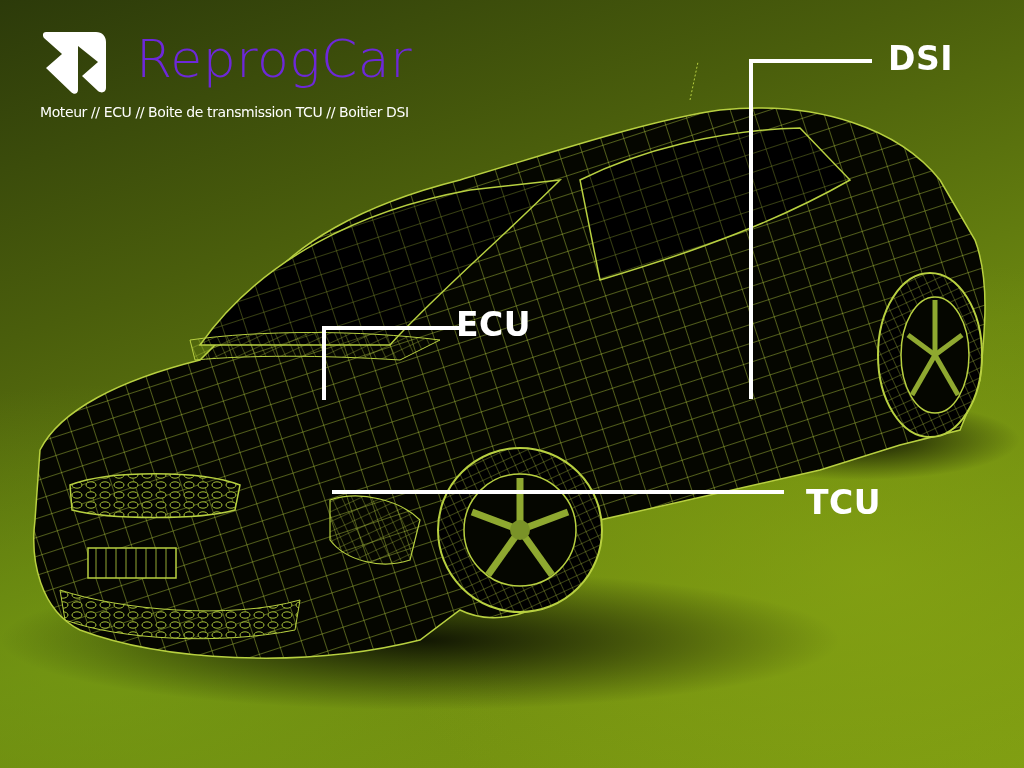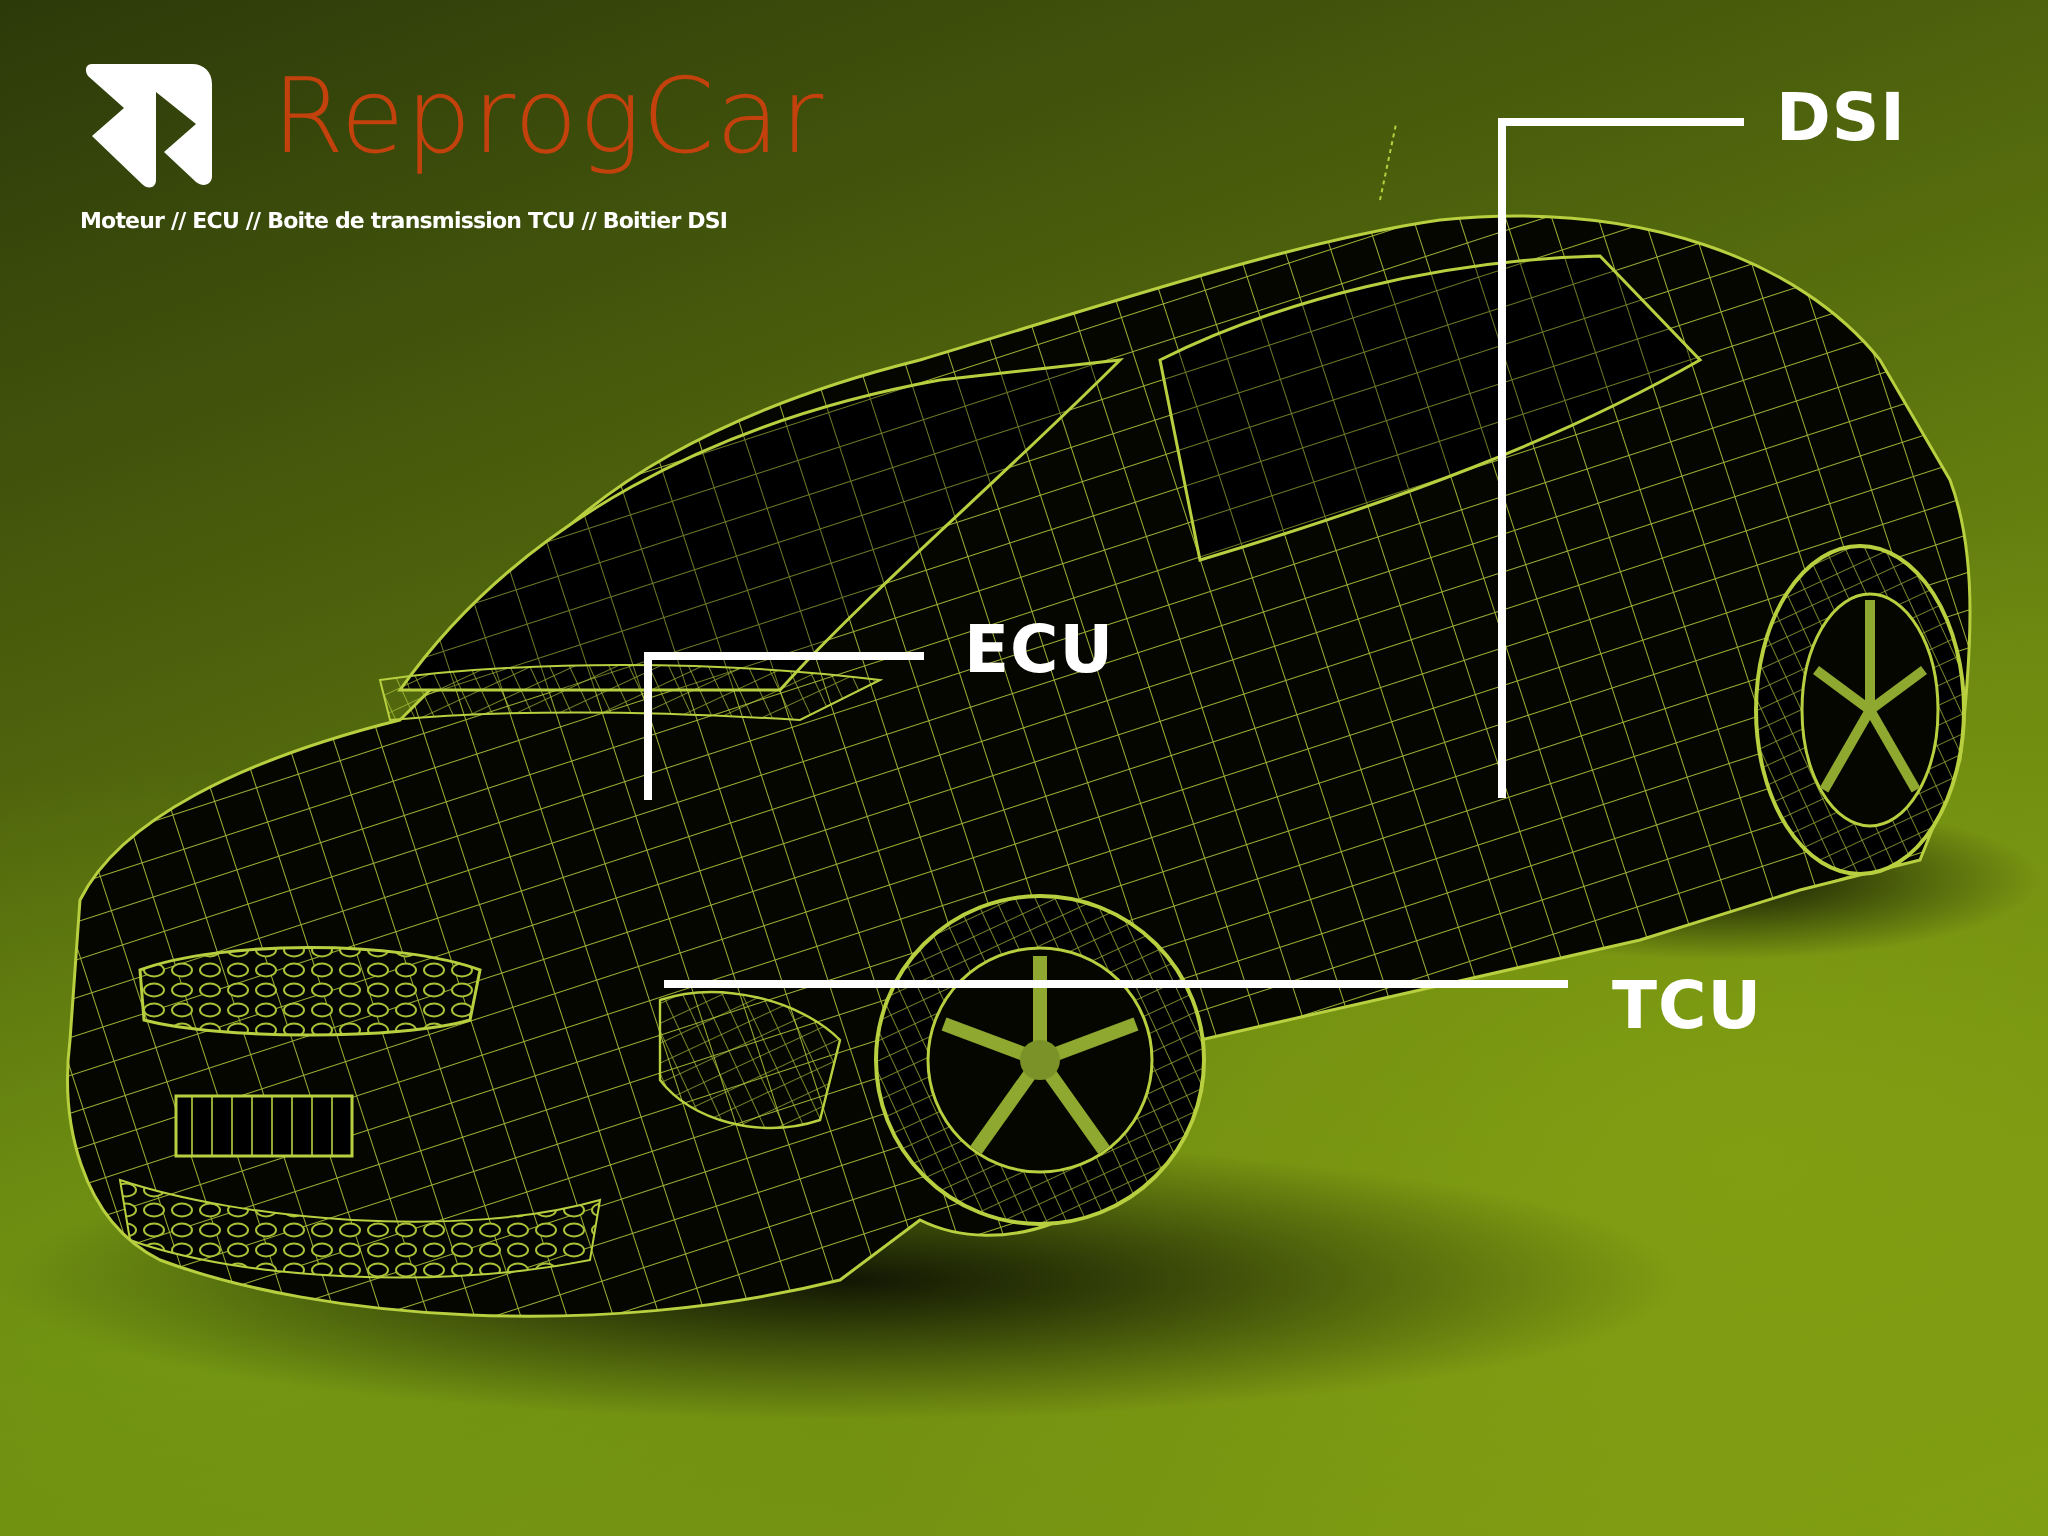--- a/index.html
+++ b/index.html
@@ -7,28 +7,28 @@
     font-family: "DejaVu Sans", "Liberation Sans", sans-serif; }
   .bg { position:absolute; inset:0;
     background:
       radial-gradient(ellipse 70% 60% at 85% 75%, rgba(140,170,20,0.55), rgba(0,0,0,0) 70%),
       radial-gradient(ellipse 60% 50% at 10% 85%, rgba(120,160,20,0.6), rgba(0,0,0,0) 70%),
       linear-gradient(160deg, #2c3a0a 0%, #4a5e0c 30%, #6a8610 60%, #7e9c12 100%);
   }
   .car { position:absolute; left:0; top:0; width:1024px; height:768px; }
   .logo { position:absolute; left:40px; top:28px; width:68px; height:68px; }
   .brand { position:absolute; left:136px; top:24px; font-size:52px; font-weight:200;
-    color:#c2410c; letter-spacing:0.5px; font-family:"DejaVu Sans","Liberation Sans",sans-serif;
+    color:#6d28d9; letter-spacing:0.5px; font-family:"DejaVu Sans","Liberation Sans",sans-serif;
     -webkit-text-stroke:0px; font-weight:lighter; line-height:70px; }
-  .tagline { position:absolute; left:40px; top:104px; font-size:11px; font-weight:bold;
+  .tagline { position:absolute; left:40px; top:104px; font-size:14px; font-weight:normal;
     color:#ffffff; letter-spacing:-0.4px; white-space:nowrap; }
   .callout-label { position:absolute; color:#ffffff; font-weight:bold; font-size:33px;
     letter-spacing:0.5px; line-height:1; font-family:"DejaVu Sans","Liberation Sans",sans-serif; }
   .lbl-dsi { left:888px; top:42px; }
-  .lbl-ecu { left:482px; top:308px; }
+  .lbl-ecu { left:456px; top:308px; }
   .lbl-tcu { left:806px; top:486px; }
   .line { position:absolute; background:#ffffff; }
 </style>
 </head>
 <body>
 
 <div class="bg"></div>
 
 <svg class="car" viewBox="0 0 1024 768" xmlns="http://www.w3.org/2000/svg">
   <defs>

